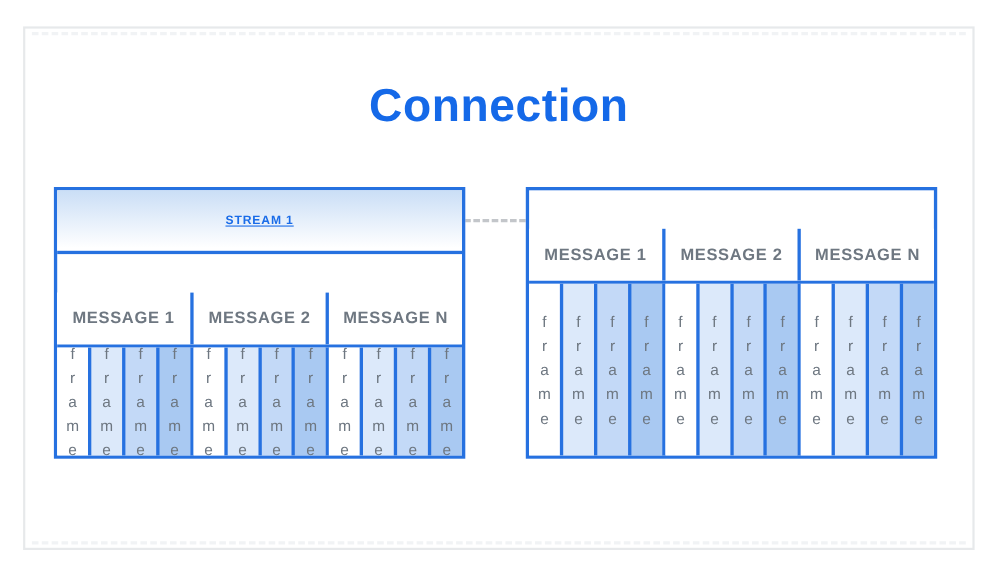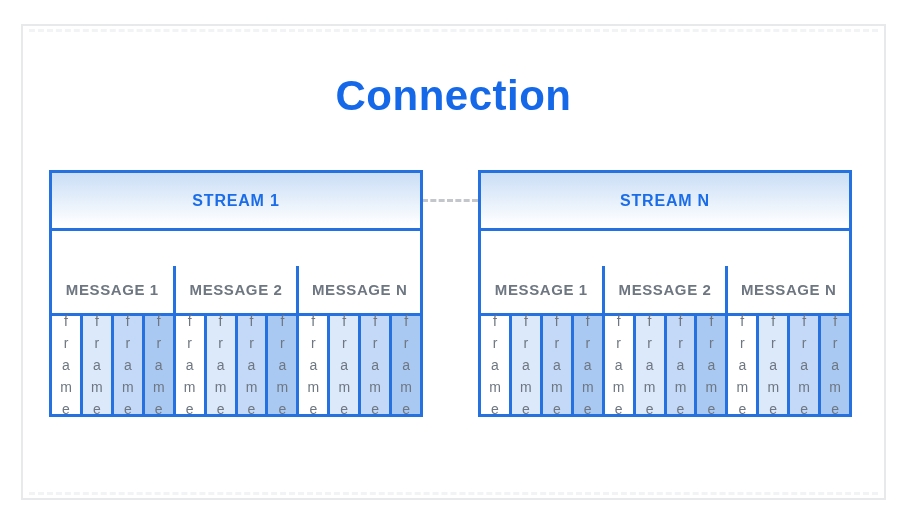--- a/index.html
+++ b/index.html
@@ -45,21 +45,21 @@
     display:flex;flex-direction:column;background:#ffffff;
   }
   .stream.s0{left:26px;}
   .stream.s1{left:455px;}
   .stream-header{
     height:55px;flex:0 0 55px;border-bottom:3px solid var(--border-blue);
     background:linear-gradient(to bottom, var(--hdr-top) 0%, var(--hdr-bottom) 95%);
     display:flex;align-items:center;justify-content:center;
   }
   .stream-title{
-    font-size:16px;font-weight:bold;letter-spacing:.8px;color:var(--stream-blue);
+    font-size:11px;font-weight:bold;letter-spacing:.8px;color:var(--stream-blue);text-decoration:underline;
   }
   .msg-row{
     height:47px;flex:0 0 47px;border-bottom:3px solid var(--border-blue);
     display:flex;background:#ffffff;margin-top:35px;
   }
   .msg{
     flex:1;display:flex;align-items:center;justify-content:center;
     font-size:15px;font-weight:bold;letter-spacing:.6px;color:var(--label-gray);
     background:#ffffff;min-width:0;
   }
@@ -161,23 +161,20 @@
           <div class="frame f3">f
 r
 a
 m
 e</div>
         </div>
       </div>
     </div>
 
     <div class="stream s1">
-      <div class="stream-header">
-        <span class="stream-title">STREAM N</span>
-      </div>
       <div class="msg-row">
         <div class="msg">MESSAGE 1</div>
         <div class="msg">MESSAGE 2</div>
         <div class="msg">MESSAGE N</div>
       </div>
       <div class="frames-row">
         <div class="group">
           <div class="frame f0">f
 r
 a

